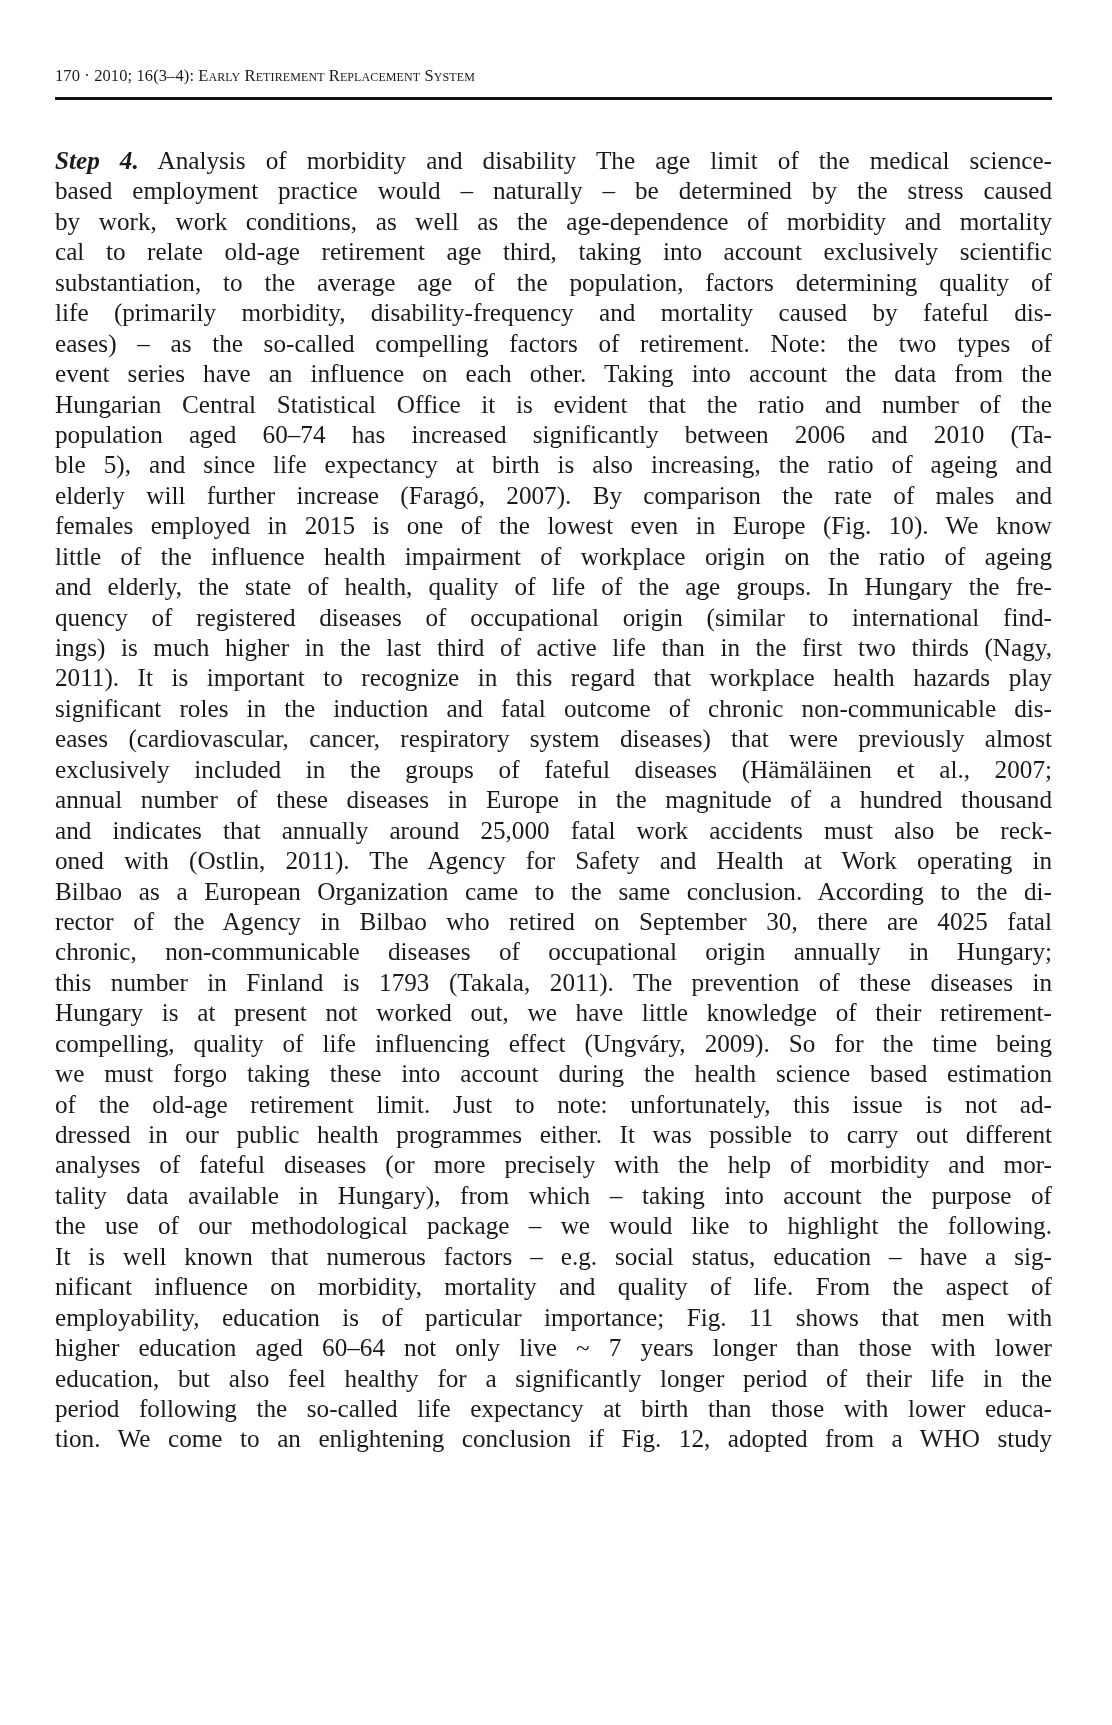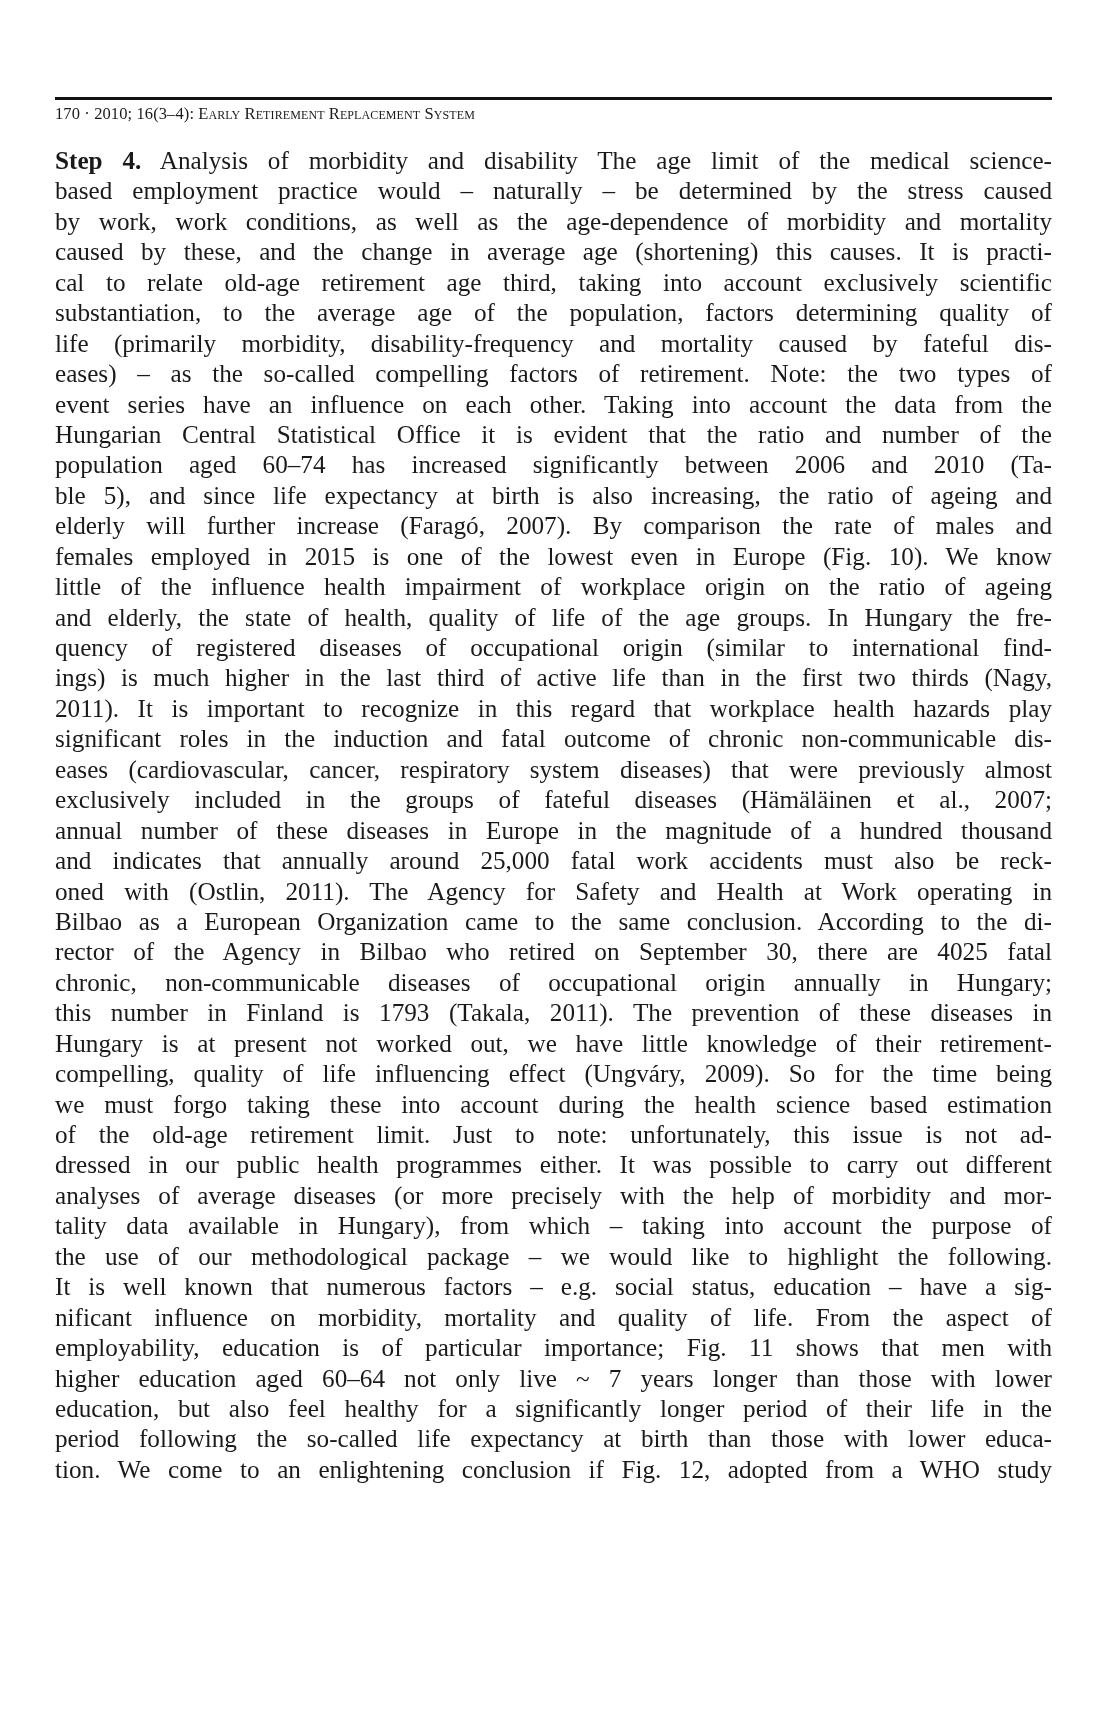--- a/index.html
+++ b/index.html
@@ -16,21 +16,20 @@
       color: #1a1a1a;
     }
     .running-header {
       position: absolute;
       left: 55px;
       top: 66px;
       width: 1000px;
       font-size: 16.5px;
       letter-spacing: 0.1px;
       white-space: nowrap;
-      margin-top: 38px;
     }
     .running-header .sc {
       font-variant: small-caps;
     }
     .header-rule {
       position: absolute;
       left: 55px;
       top: 97px;
       width: 997px;
       height: 3px;
@@ -47,39 +46,38 @@
     .line {
       display: block;
       white-space: nowrap;
       text-align: justify;
       text-align-last: justify;
       height: 30.45px;
     }
     .line.last {
       text-align-last: justify;
     }
-    .b { font-weight: bold; }
+    .b { font-weight: bold; font-style: italic; }
     .i { }
   </style>
 </head>
 <body>
 
 <div class="running-header">
   <span>170</span>
   <span>·</span>
   <span>2010; 16(3–4):</span>
   <span class="sc">Early Retirement Replacement System</span>
 </div>
 <div class="header-rule"></div>
 
 <div class="body-text" id="body-text">
     <div class="line"><span class="b">Step 4.</span><span> </span><span class="i">Analysis of morbidity and disability</span><span> The age limit of the medical science-</span></div>
     <div class="line"><span>based employment practice would – naturally – be determined by the stress caused</span></div>
     <div class="line"><span>by work, work conditions, as well as the age-dependence of morbidity and mortality</span></div>
-    <div class="line"><span>caused by these, and the change in average age (shortening) this causes. It is practi-</span></div>
     <div class="line"><span>cal to relate old-age retirement age third, taking into account exclusively scientific</span></div>
     <div class="line"><span>substantiation, to the average age of the population, factors determining quality of</span></div>
     <div class="line"><span>life (primarily morbidity, disability-frequency and mortality caused by fateful dis-</span></div>
     <div class="line"><span>eases) – as the so-called compelling factors of retirement. Note: the two types of</span></div>
     <div class="line"><span>event series have an influence on each other. Taking into account the data from the</span></div>
     <div class="line"><span>Hungarian Central Statistical Office it is evident that the ratio and number of the</span></div>
     <div class="line"><span>population aged 60–74 has increased significantly between 2006 and 2010 </span><span class="i">(Ta-</span></div>
     <div class="line"><span class="i">ble 5),</span><span> and since life expectancy at birth is also increasing, the ratio of ageing and</span></div>
     <div class="line"><span>elderly will further increase (Faragó, 2007). By comparison the rate of males and</span></div>
     <div class="line"><span>females employed in 2015 is one of the lowest even in Europe </span><span class="i">(Fig. 10).</span><span> We know</span></div>
@@ -96,21 +94,21 @@
     <div class="line"><span>oned with (Ostlin, 2011). The Agency for Safety and Health at Work operating in</span></div>
     <div class="line"><span>Bilbao as a European Organization came to the same conclusion. According to the di-</span></div>
     <div class="line"><span>rector of the Agency in Bilbao who retired on September 30, there are 4025 fatal</span></div>
     <div class="line"><span>chronic, non-communicable diseases of occupational origin annually in Hungary;</span></div>
     <div class="line"><span>this number in Finland is 1793 (Takala, 2011). The prevention of these diseases in</span></div>
     <div class="line"><span>Hungary is at present not worked out, we have little knowledge of their retirement-</span></div>
     <div class="line"><span>compelling, quality of life influencing effect (Ungváry, 2009). So for the time being</span></div>
     <div class="line"><span>we must forgo taking these into account during the health science based estimation</span></div>
     <div class="line"><span>of the old-age retirement limit. Just to note: unfortunately, this issue is not ad-</span></div>
     <div class="line"><span>dressed in our public health programmes either. It was possible to carry out different</span></div>
-    <div class="line"><span>analyses of average diseases (or more precisely with the help of morbidity and mor-</span></div>
+    <div class="line"><span>analyses of fateful diseases (or more precisely with the help of morbidity and mor-</span></div>
     <div class="line"><span>tality data available in Hungary), from which – taking into account the purpose of</span></div>
     <div class="line"><span>the use of our methodological package – we would like to highlight the following.</span></div>
     <div class="line"><span>It is well known that numerous factors – e.g. social status, education – have a sig-</span></div>
     <div class="line"><span>nificant influence on morbidity, mortality and quality of life. From the aspect of</span></div>
     <div class="line"><span>employability, education is of particular importance; </span><span class="i">Fig. 11</span><span> shows that men with</span></div>
     <div class="line"><span>higher education aged 60–64 not only live ~ 7 years longer than those with lower</span></div>
     <div class="line"><span>education, but also feel healthy for a significantly longer period of their life in the</span></div>
     <div class="line"><span>period following the so-called life expectancy at birth than those with lower educa-</span></div>
     <div class="line last"><span>tion. We come to an enlightening conclusion if </span><span class="i">Fig. 12</span><span>, adopted from a WHO study</span></div>
   </div>

